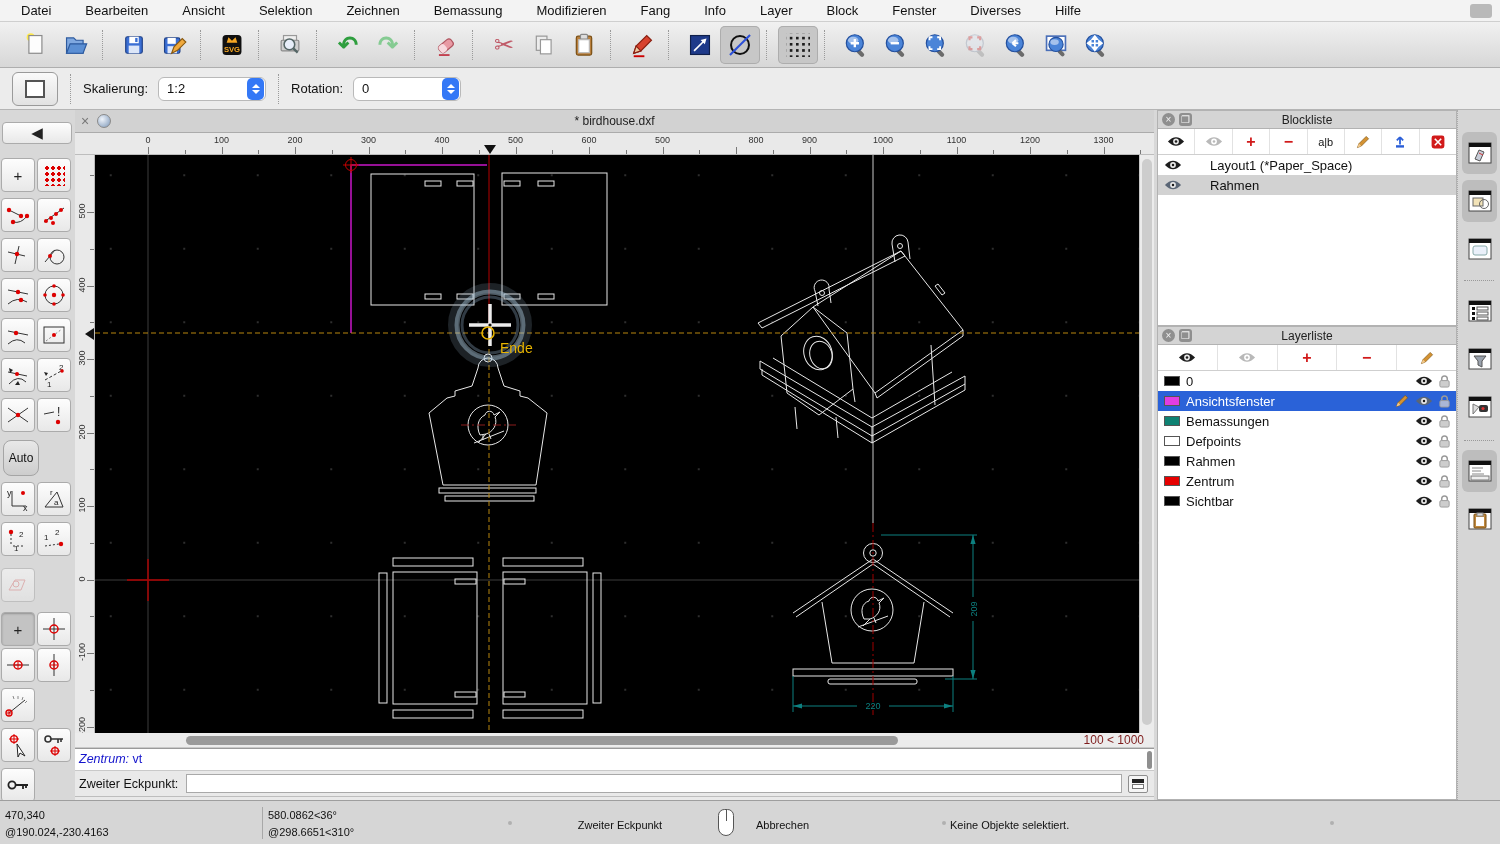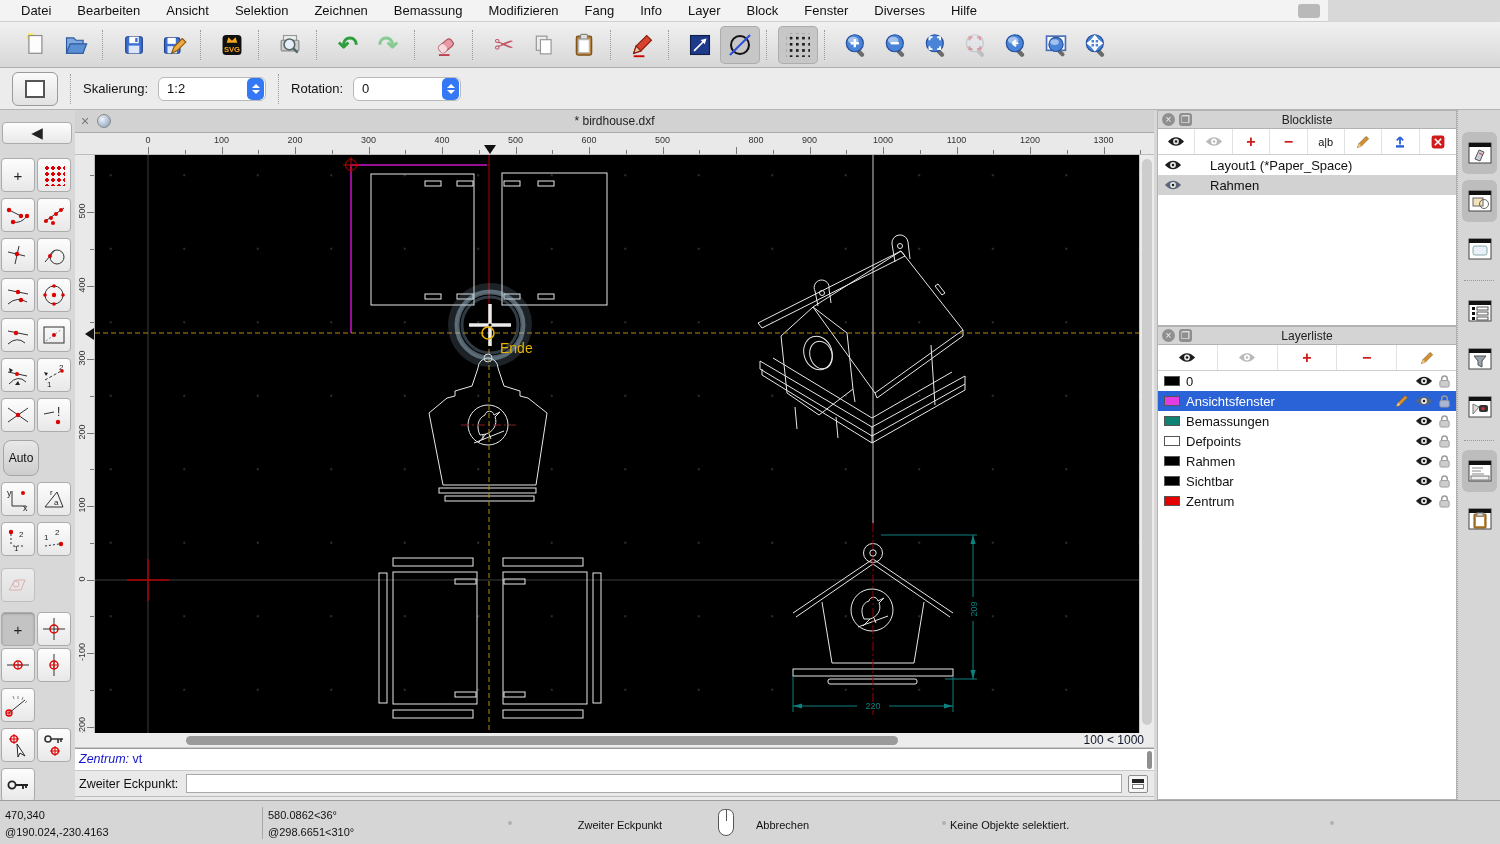--- a/index.html
+++ b/index.html
@@ -1,20 +1,20 @@
 <!DOCTYPE html>
 <html><head>
 <meta charset="utf-8">
 <style>
   * { margin:0; padding:0; box-sizing:border-box; }
   html,body { width:1500px; height:844px; overflow:hidden; }
   body { font-family:"Liberation Sans", sans-serif; background:#d8d8d8; position:relative; font-size:13px; color:#111; }
 
   
-  .menubar { position:absolute; left:0; top:0; width:1328px; height:22px; background:#f3f3f3; border-bottom:1px solid #cfcfcf; display:flex; align-items:center; padding-left:12px; gap:8px; }
+  .menubar { position:absolute; left:0; top:0; width:1500px; height:22px; background:#f3f3f3; border-bottom:1px solid #cfcfcf; display:flex; align-items:center; padding-left:12px; gap:16px; }
   .menubar span.mi { padding:0 9px; font-size:13px; color:#111; }
   .menu-indicator { position:absolute; right:8px; top:4px; width:22px; height:14px; background:#b9b9b9; border-radius:3px; }
 
   
   .tb1 { position:absolute; left:0; top:22px; width:1500px; height:46px; background:linear-gradient(#f1f1f1,#d7d7d7); border-bottom:1px solid #aeaeae; display:flex; align-items:center; padding-left:16px; }
   .tbtn { width:40px; height:38px; display:flex; align-items:center; justify-content:center; border-radius:5px; flex:0 0 auto; }
   .tbtn svg { width:26px; height:26px; }
   .tbtn.pressed { background:#c7c7c7; box-shadow:inset 0 0 0 1px #adadad; }
   .tbtn.disabled { opacity:.45; }
   .tsep { width:7px; height:30px; border-left:1px dotted #9a9a9a; margin:0 5px 0 6px; flex:0 0 auto; }
@@ -63,21 +63,21 @@
   .canvas { position:absolute; left:20px; top:45px; width:1044px; height:578px; background:#000;
             background-image:radial-gradient(circle, #2e2e2e 1px, transparent 1.3px);
             background-size:73.5px 73.5px; background-position:52.5px 57px; }
   .canvas svg { position:absolute; left:0; top:0; }
 
   .vscroll { position:absolute; left:1064px; top:45px; width:15px; height:578px; background:#ececec; border-left:1px solid #c6c6c6; }
   .vscroll .vthumb { position:absolute; left:2px; top:4px; width:10px; height:566px; background:#cdcdcd; border-radius:5px; }
 
   .hscroll { position:absolute; left:0; top:623px; width:1079px; height:15px; background:#ececec; border-bottom:1px solid #c9c9c9; }
   .hthumb { position:absolute; left:111px; top:3px; width:712px; height:9px; background:#9a9a9a; border-radius:5px; }
-  .zoomstat { position:absolute; right:10px; top:0px; font-size:12px; color:#0f172a; }
+  .zoomstat { position:absolute; right:10px; top:0px; font-size:12px; color:#7f1d1d; }
 
   .cmdhist { position:absolute; left:0; top:638px; width:1079px; height:23px; background:#fff; border-top:1px solid #9a9a9a; border-bottom:1px solid #c9c9c9; font-size:12.5px; padding:3px 0 0 4px; color:#1414cc; }
   .cmdhist .klabel { font-style:italic; }
   .histscroll { position:absolute; right:2px; top:2px; width:5px; height:18px; background:#8f8f8f; border-radius:3px; }
 
   .cmdprompt { position:absolute; left:0; top:661px; width:1079px; height:26px; background:#e9e9e9; border-bottom:1px solid #bdbdbd; display:flex; align-items:center; }
   .cmdprompt .plabel { font-size:12.5px; color:#111; margin:0 8px 0 4px; white-space:nowrap; }
   .cmdprompt input { flex:1; height:19px; border:1px solid #a9a9a9; background:#fff; margin-right:6px; font-family:"Liberation Sans",sans-serif; }
   .winbtn { width:20px; height:18px; margin-right:6px; border:1px solid #8e8e8e; background:#f5f5f5; border-radius:2px; position:relative; }
   .winbtn::before { content:""; position:absolute; left:3px; top:3px; right:3px; height:4px; background:#222; }
@@ -932,37 +932,37 @@
               <circle class="iris" cx="10" cy="6" r="3.2"></circle>
               <circle class="pupil" cx="10" cy="6" r="1.4"></circle>
             </svg>
             <svg class="locksvg" viewBox="0 0 14 16">
               <rect x="2" y="7" width="10" height="7" rx="1.5" fill="#cdcdcd" stroke="#9a9a9a"></rect>
               <path d="M4,7 V5 a3,3 0 0 1 6,0 V7" fill="none" stroke="#9a9a9a" stroke-width="1.6"></path>
             </svg>
           </span>
         </div>
         <div class="lrow">
-          <span class="swatch" style="background: rgb(0, 0, 0);"></span>
-          <span>Sichtbar</span>
+          <span class="swatch" style="background: rgb(230, 0, 0);"></span>
+          <span>Zentrum</span>
           <span class="rgt">
             <svg class="eye" viewBox="0 0 20 12">
               <path d="M1,6 Q10,-3.5 19,6 Q10,15.5 1,6 Z"></path>
               <circle class="iris" cx="10" cy="6" r="3.2"></circle>
               <circle class="pupil" cx="10" cy="6" r="1.4"></circle>
             </svg>
             <svg class="locksvg" viewBox="0 0 14 16">
               <rect x="2" y="7" width="10" height="7" rx="1.5" fill="#cdcdcd" stroke="#9a9a9a"></rect>
               <path d="M4,7 V5 a3,3 0 0 1 6,0 V7" fill="none" stroke="#9a9a9a" stroke-width="1.6"></path>
             </svg>
           </span>
         </div>
         <div class="lrow">
-          <span class="swatch" style="background: rgb(230, 0, 0);"></span>
-          <span>Zentrum</span>
+          <span class="swatch" style="background: rgb(0, 0, 0);"></span>
+          <span>Sichtbar</span>
           <span class="rgt">
             <svg class="eye" viewBox="0 0 20 12">
               <path d="M1,6 Q10,-3.5 19,6 Q10,15.5 1,6 Z"></path>
               <circle class="iris" cx="10" cy="6" r="3.2"></circle>
               <circle class="pupil" cx="10" cy="6" r="1.4"></circle>
             </svg>
             <svg class="locksvg" viewBox="0 0 14 16">
               <rect x="2" y="7" width="10" height="7" rx="1.5" fill="#cdcdcd" stroke="#9a9a9a"></rect>
               <path d="M4,7 V5 a3,3 0 0 1 6,0 V7" fill="none" stroke="#9a9a9a" stroke-width="1.6"></path>
             </svg>

